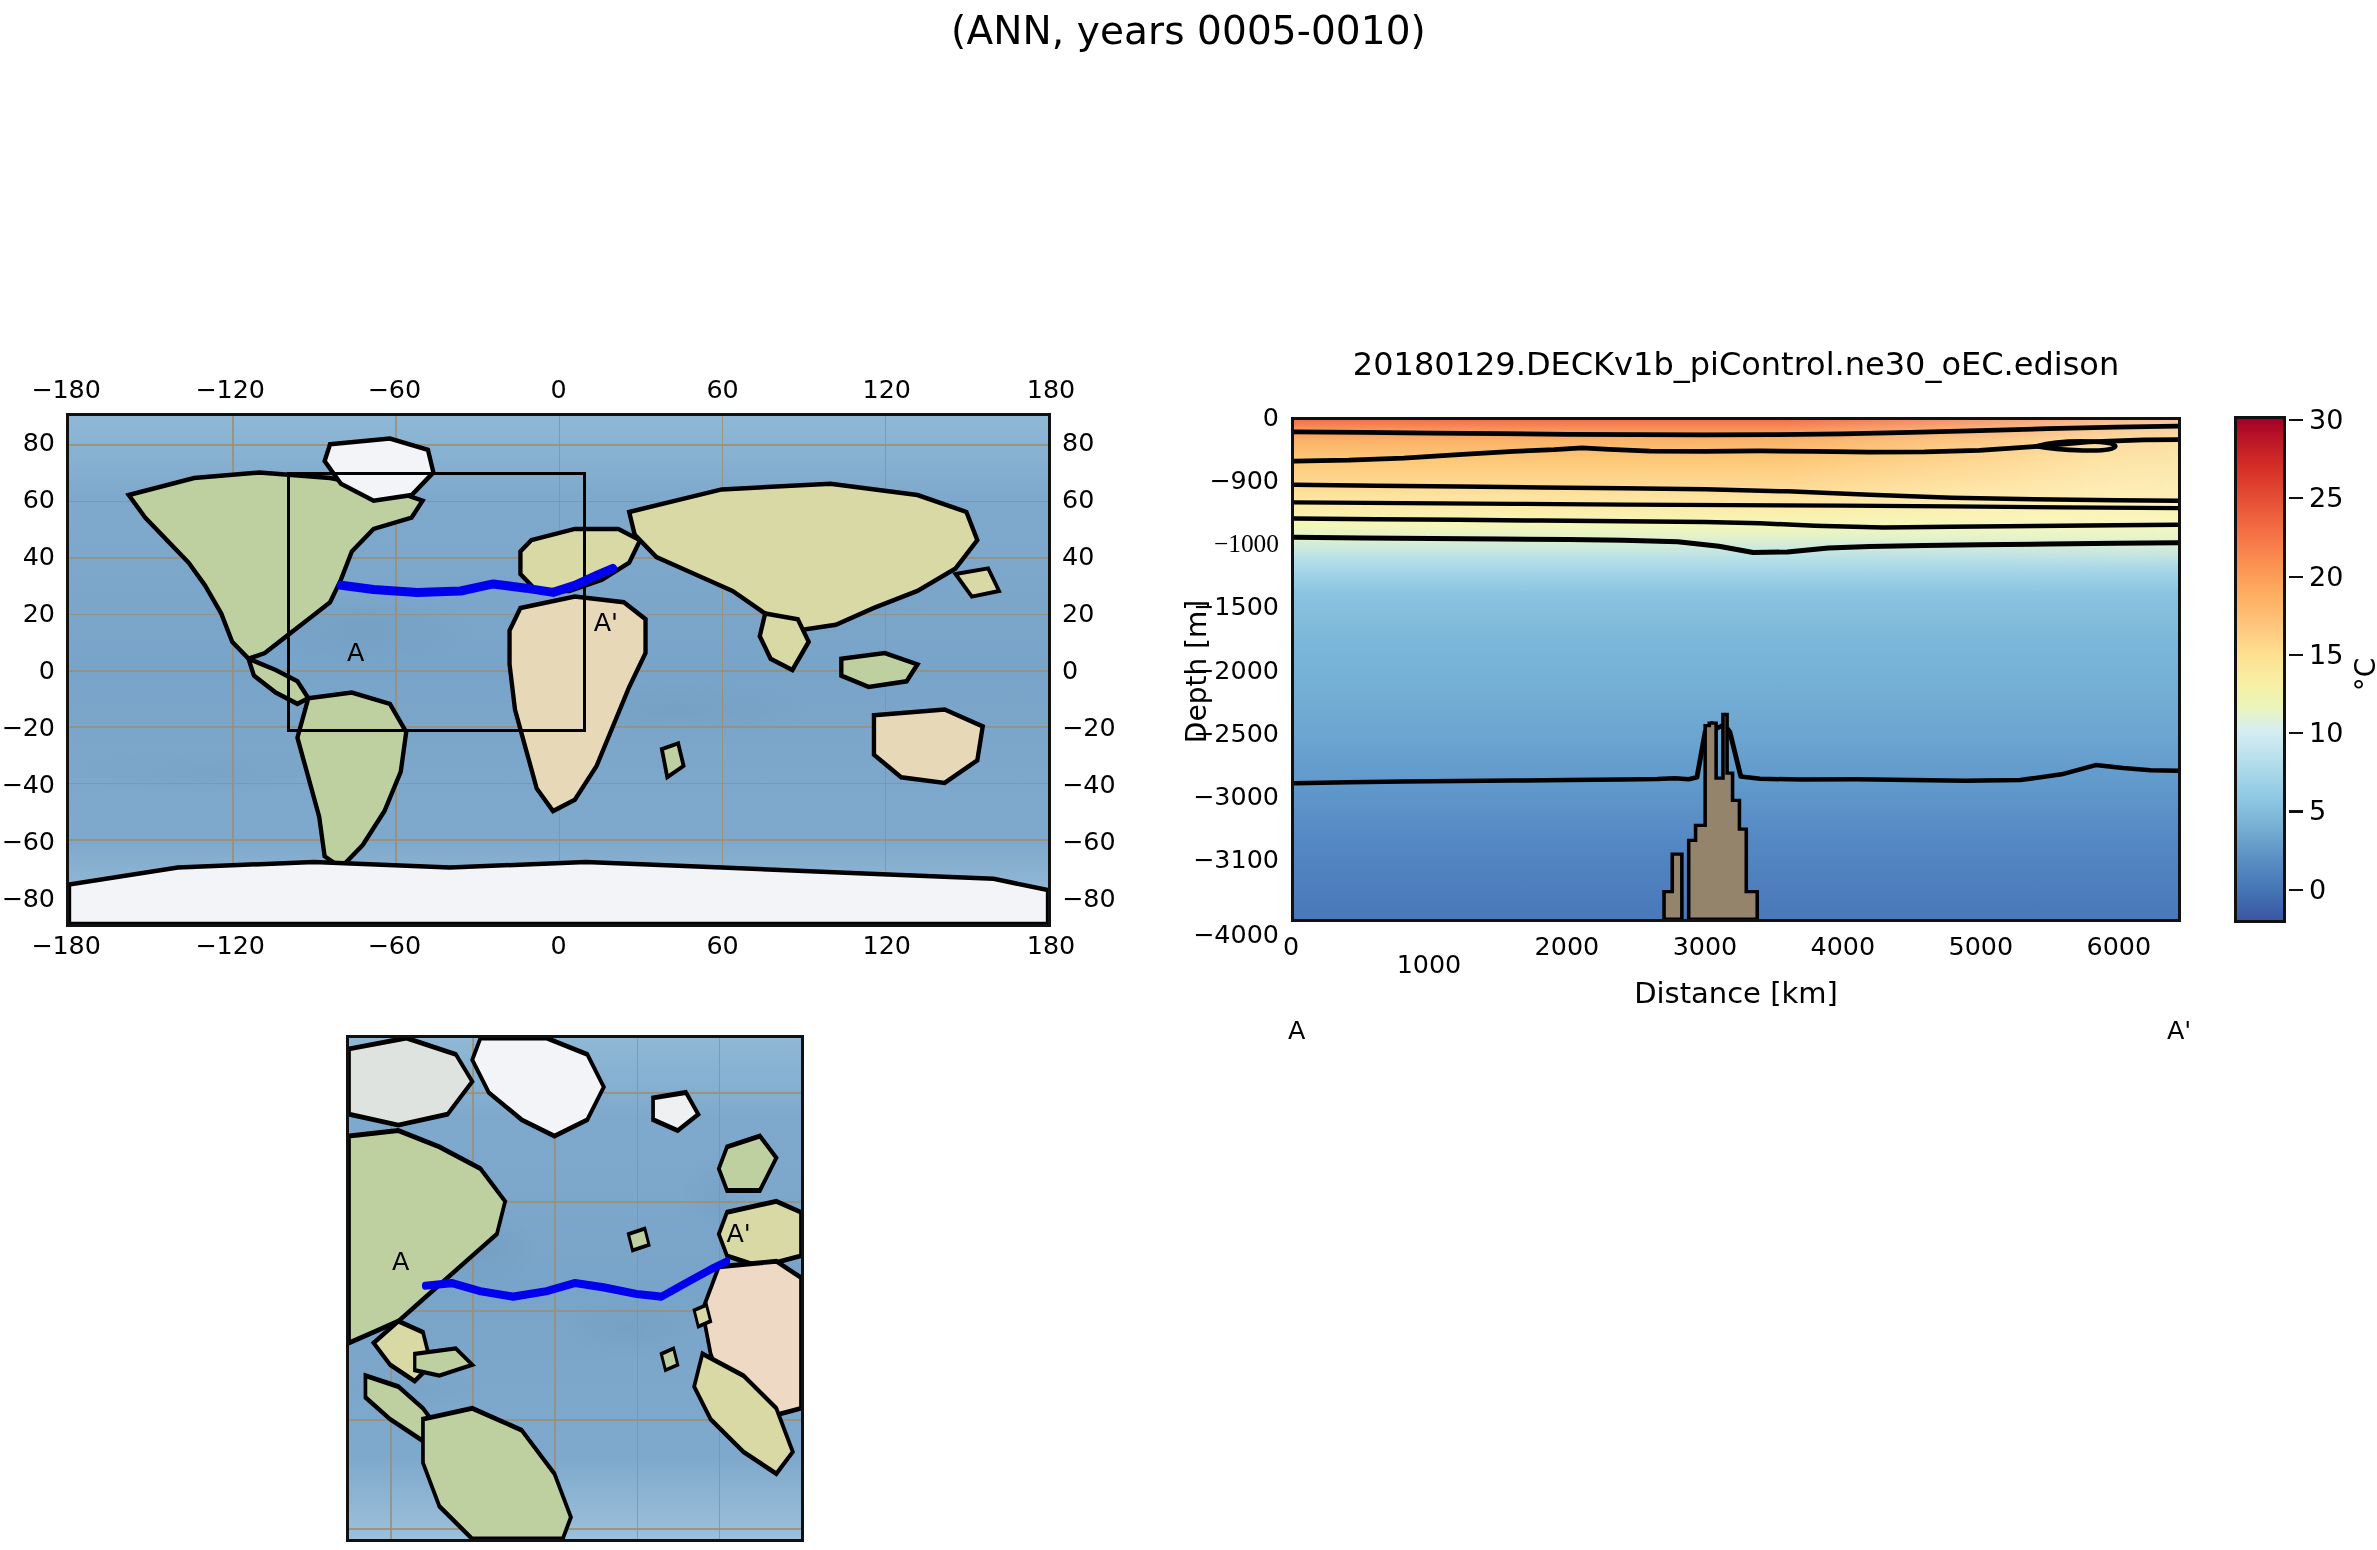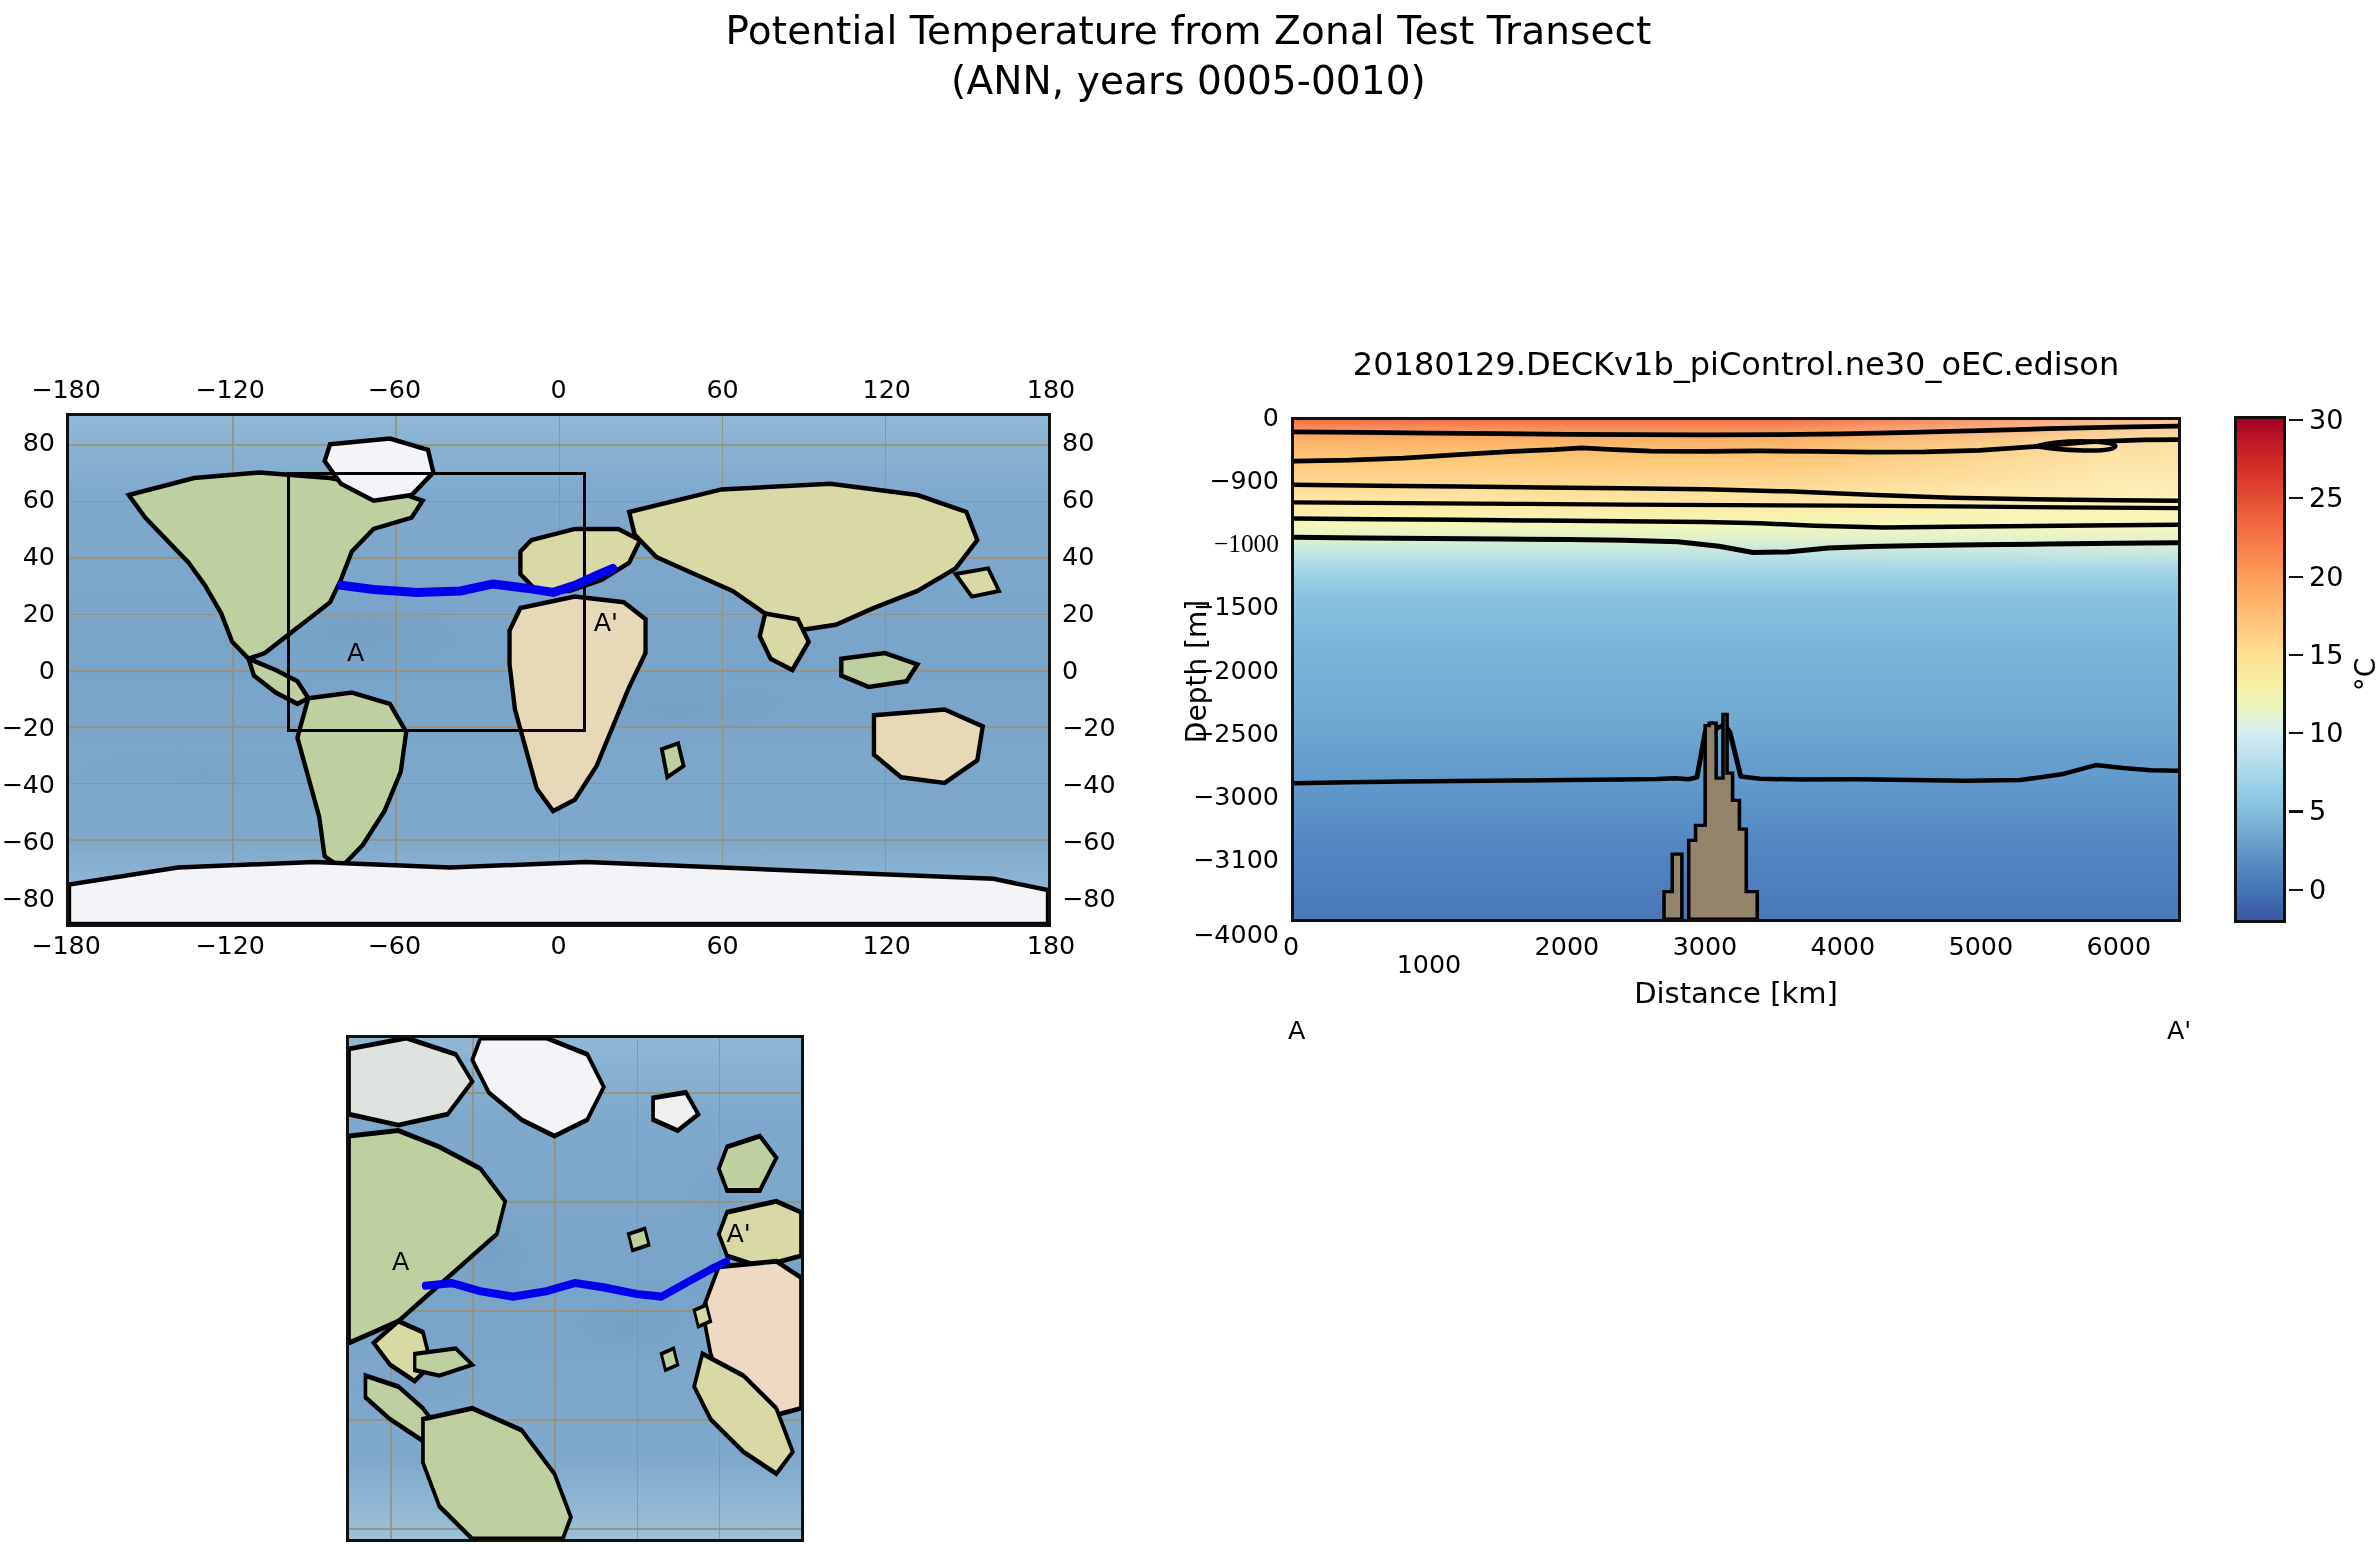--- a/index.html
+++ b/index.html
@@ -56,21 +56,20 @@
   .cb-tick{position:absolute;left:52px;width:13.5px;height:2.2px;background:#111;}
   .cb-lab{position:absolute;left:72px;font-size:27px;transform:translateY(-50%);white-space:nowrap;}
   .cb-unit{position:absolute;font-size:28px;transform-origin:50% 50%;transform:rotate(-90deg);}
 
   .end-lab{position:absolute;font-size:25.4px;}
 </style>
 </head>
 <body>
 
 <div class="fig-title">
-  <div>Potential Temperature from Zonal Test Transect</div>
   <div>(ANN, years 0005-0010)</div>
 </div>
 
 <div id="worldmap-panel">
   <div class="map-frame">
     <div class="ocean"></div>
     <div class="ocean-tex"></div>
 
     <div class="grid-v" style="left:16.66%"></div>
     <div class="grid-v" style="left:33.33%"></div>

